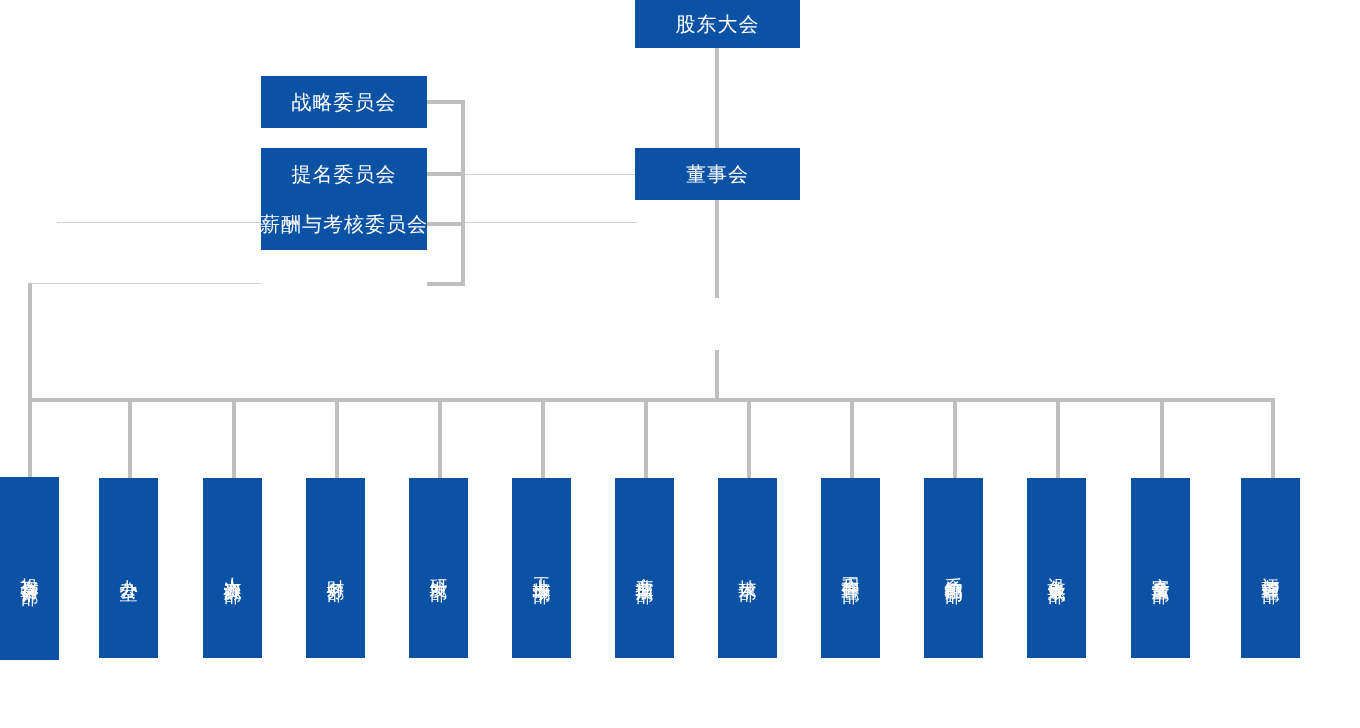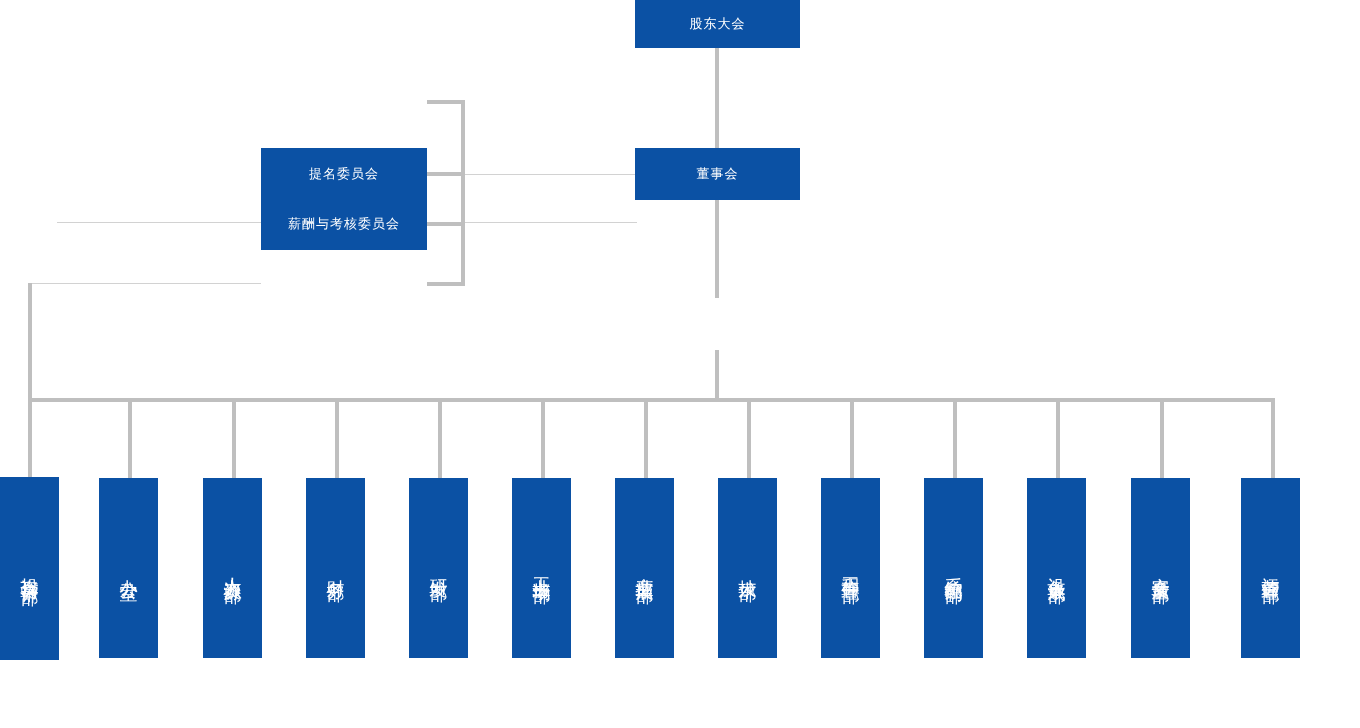--- a/index.html
+++ b/index.html
@@ -21,21 +21,21 @@
     position: absolute;
     background: #0B51A4;
     color: #ffffff;
     display: flex;
     align-items: center;
     justify-content: center;
     box-sizing: border-box;
     z-index: 3;
   }
   .node .label {
-    font-size: 13px;
+    font-size: 20px;
     line-height: 1.05;
     letter-spacing: 1px;
     white-space: nowrap;
     text-align: center;
   }
   .node.vertical .label {
     writing-mode: vertical-rl;
     text-orientation: upright;
     font-size: 18px;
     line-height: 1.0;
@@ -96,20 +96,23 @@
 
   <div class="node" style="left:635px; top:0px; width:165px; height:48px;">
     <span class="label">股东大会</span>
   </div>
 
   <div class="node" style="left:635px; top:148px; width:165px; height:52px;">
     <span class="label">董事会</span>
   </div>
 
 
+  <div class="node" style="left:261px; top:76px; width:166px; height:52px;">
+    <span class="label">战略委员会</span>
+  </div>
 
   <div class="node" style="left:261px; top:148px; width:166px; height:52px;">
     <span class="label">提名委员会</span>
   </div>
 
   <div class="node" style="left:261px; top:198px; width:166px; height:52px;">
     <span class="label">薪酬与考核委员会</span>
   </div>
 
 

